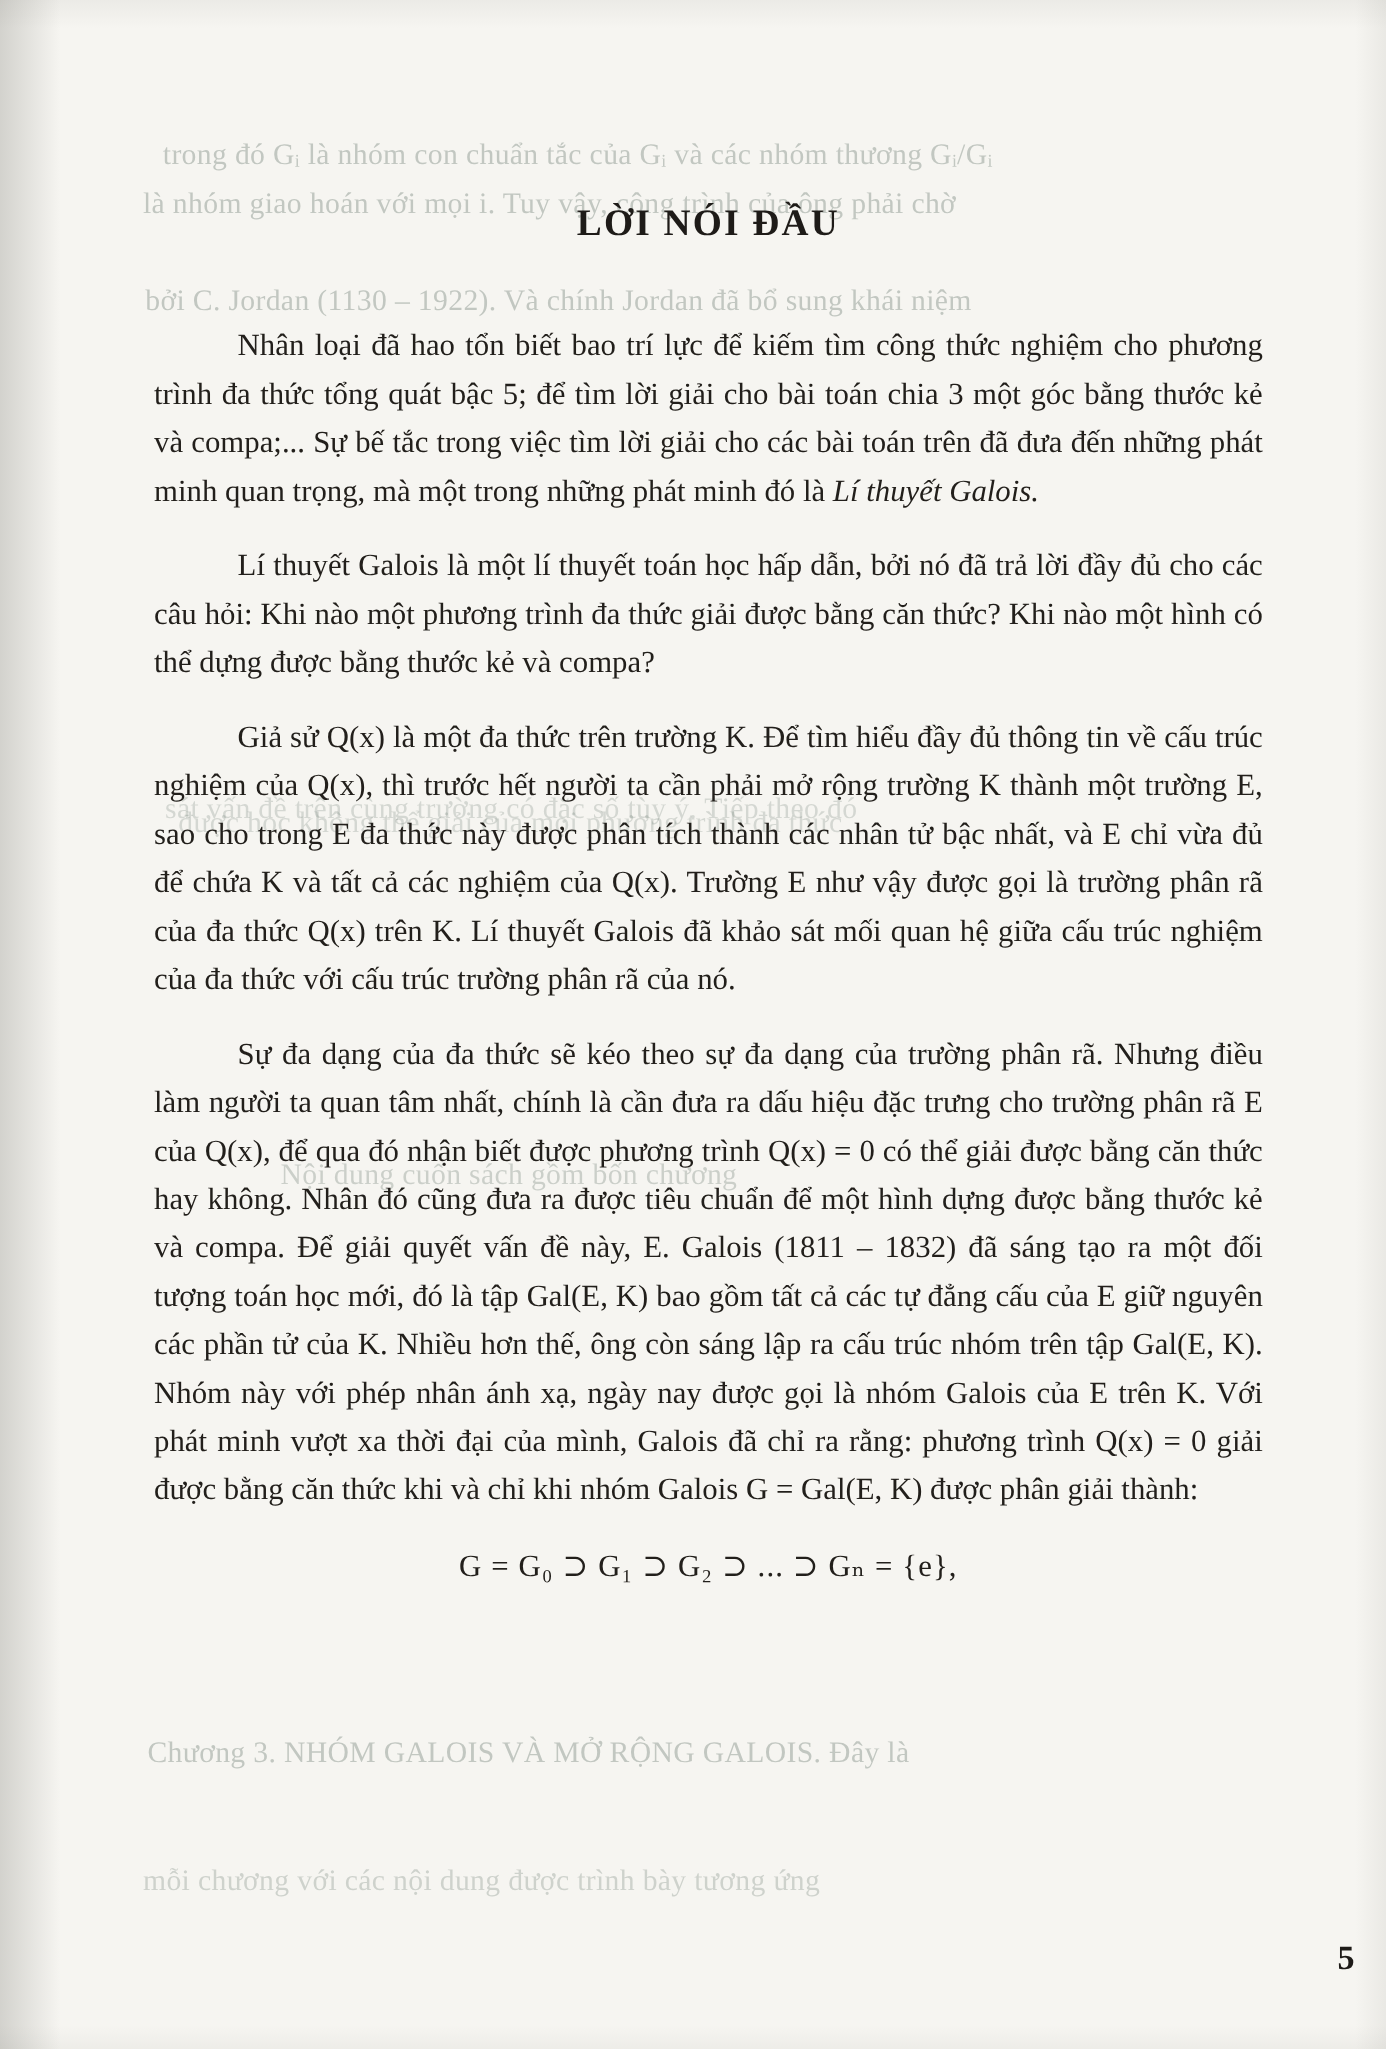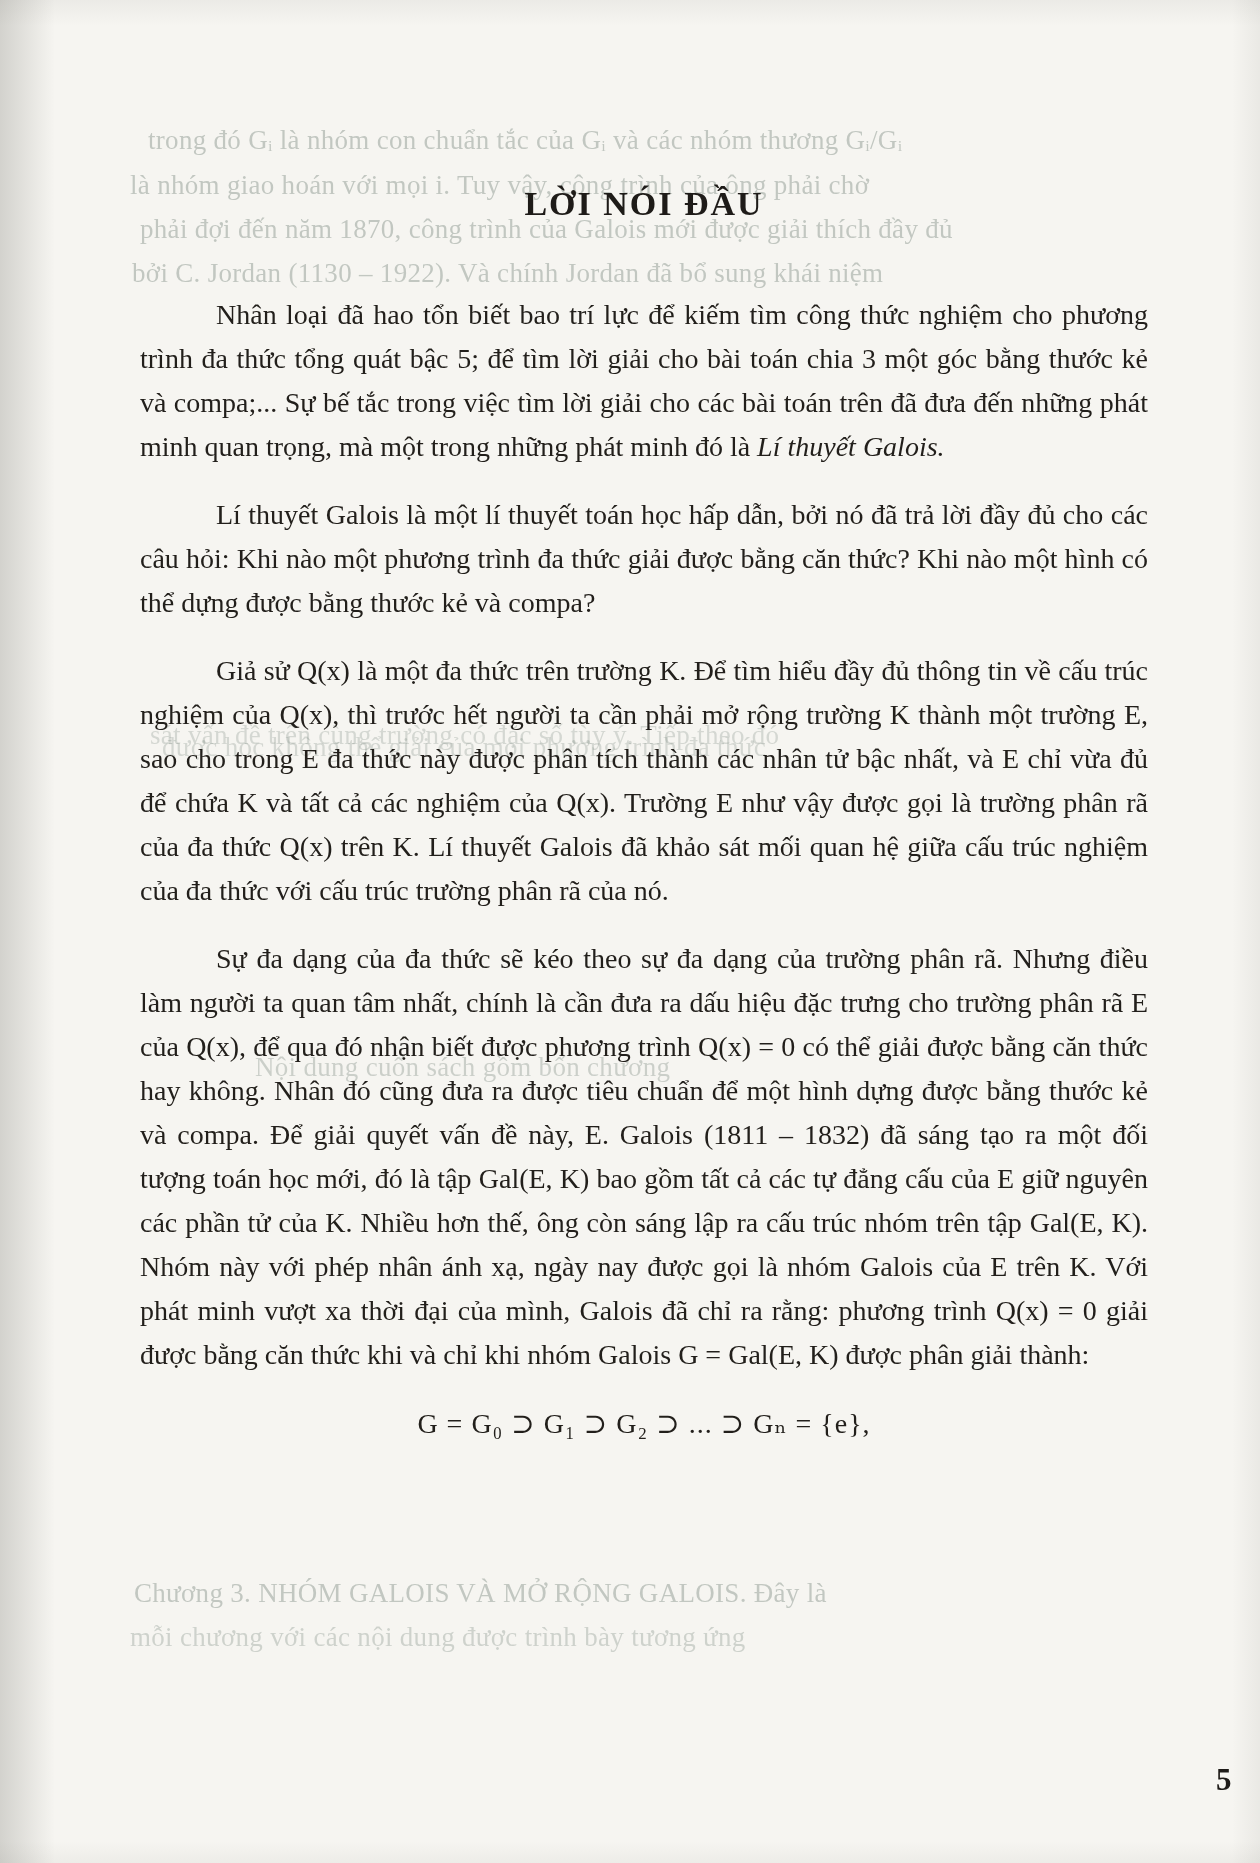--- a/index.html
+++ b/index.html
@@ -69,27 +69,26 @@
   }
 </style>
 </head>
 <body>
 
 <div class="page">
 
   <div class="ghost-layer">
     <span class="ghost" style="top:125px; left:148px;">trong đó Gᵢ là nhóm con chuẩn tắc của Gᵢ và các nhóm thương Gᵢ/Gᵢ</span>
     <span class="ghost" style="top:170px; left:130px;">là nhóm giao hoán với mọi i. Tuy vậy, công trình của ông phải chờ</span>
-    <span class="ghost" style="top:214px; left:140px;">phải đợi đến năm 1870, công trình của Galois mới được giải thích đầy đủ</span>
     <span class="ghost" style="top:258px; left:132px;">bởi C. Jordan (1130 – 1922). Và chính Jordan đã bổ sung khái niệm</span>
     <span class="ghost" style="top:720px; left:150px; opacity:0.22;">sát vấn đề trên cùng trường có đặc số tùy ý. Tiếp theo đó</span>
     <span class="ghost" style="top:1052px; left:255px; opacity:0.28;">Nội dung cuốn sách gồm bốn chương</span>
     <span class="ghost" style="top:732px; left:162px; opacity:0.22;">được học không thể giải của mọi phương trình đa thức</span>
     <span class="ghost" style="top:1578px; left:134px;">Chương 3. NHÓM GALOIS VÀ MỞ RỘNG GALOIS. Đây là</span>
-    <span class="ghost" style="top:1622px; left:130px; opacity:0.26;text-align:right;">mỗi chương với các nội dung được trình bày tương ứng</span>
+    <span class="ghost" style="top:1694px; left:130px; opacity:0.26;text-align:right;">mỗi chương với các nội dung được trình bày tương ứng</span>
   </div>
 
   <div class="content">
     <h1 class="title">LỜI NÓI ĐẦU</h1>
 
     <p><span>Nhân loại đã hao tổn biết bao trí lực để kiếm tìm công thức nghiệm cho phương trình đa thức tổng quát bậc 5; để tìm lời giải cho bài toán chia 3 một góc bằng thước kẻ và compa;... Sự bế tắc trong việc tìm lời giải cho các bài toán trên đã đưa đến những phát minh quan trọng, mà một trong những phát minh đó là</span> <em>Lí thuyết Galois.</em></p>
 
     <p>Lí thuyết Galois là một lí thuyết toán học hấp dẫn, bởi nó đã trả lời đầy đủ cho các câu hỏi: Khi nào một phương trình đa thức giải được bằng căn thức? Khi nào một hình có thể dựng được bằng thước kẻ và compa?</p>
 
     <p>Giả sử Q(x) là một đa thức trên trường K. Để tìm hiểu đầy đủ thông tin về cấu trúc nghiệm của Q(x), thì trước hết người ta cần phải mở rộng trường K thành một trường E, sao cho trong E đa thức này được phân tích thành các nhân tử bậc nhất, và E chỉ vừa đủ để chứa K và tất cả các nghiệm của Q(x). Trường E như vậy được gọi là trường phân rã của đa thức Q(x) trên K. Lí thuyết Galois đã khảo sát mối quan hệ giữa cấu trúc nghiệm của đa thức với cấu trúc trường phân rã của nó.</p>

